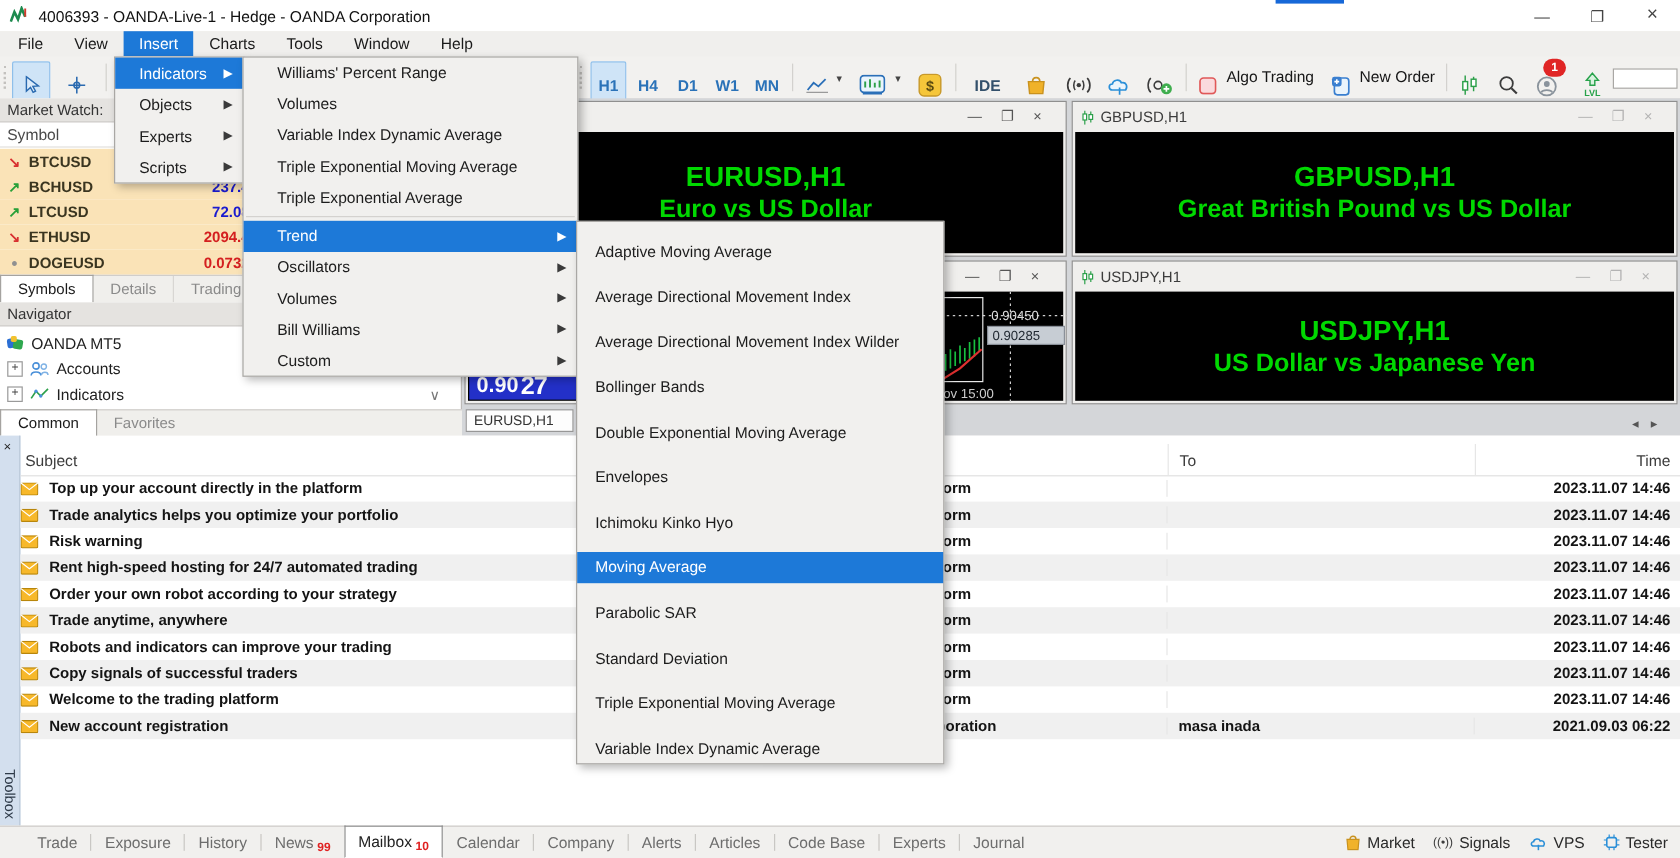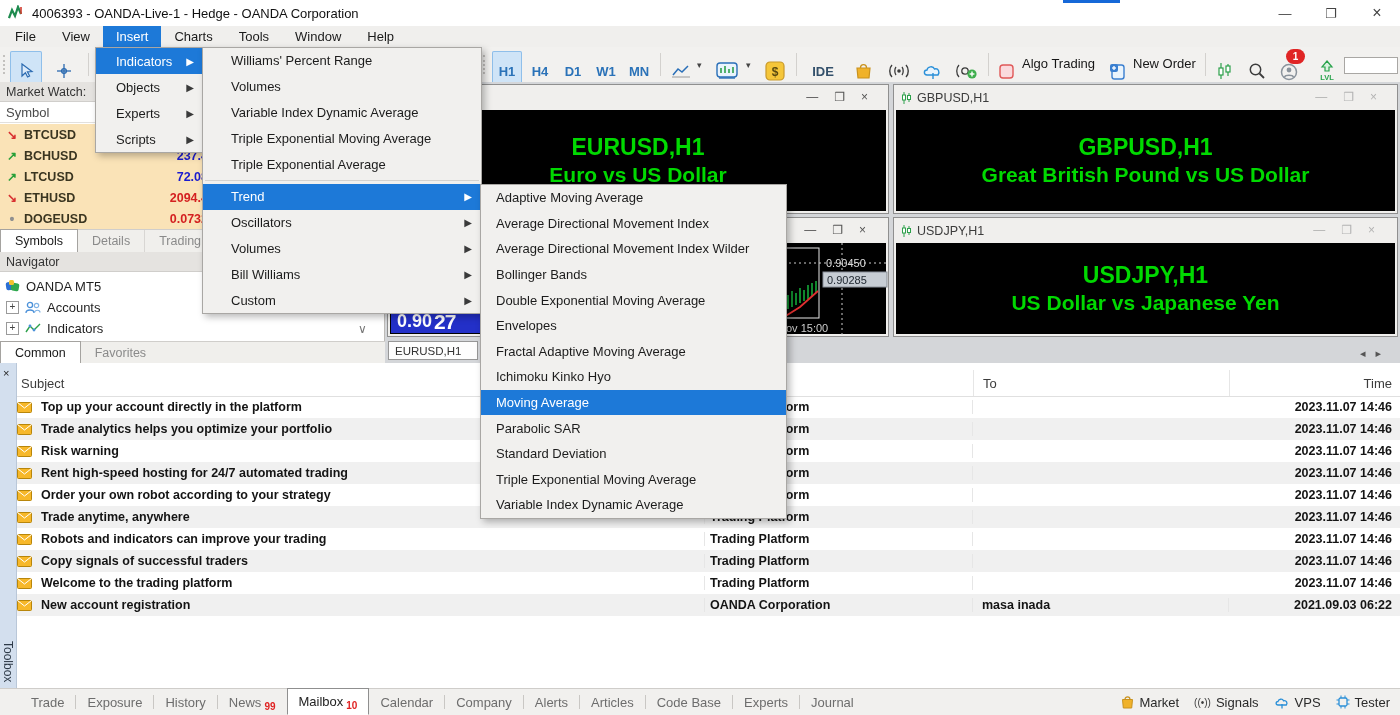--- a/index.html
+++ b/index.html
@@ -93,21 +93,21 @@
   .mi{position:relative;display:flex;align-items:center;color:#1c1c1c;font-size:13px;}
   .mi .arr{position:absolute;right:9px;font-size:10px;color:#3a3a3a;}
   .mi.active{background:#1d79d8;color:#fff;}
   .mi.active .arr{color:#fff;}
   .msep{height:1px;background:#d4d2cf;margin:3px 2px;}
   #menu-insert{left:95px;top:47px;width:107px;z-index:51;}
   #menu-insert .mi{height:26px;padding-left:20px;}
   #menu-indicators{left:202px;top:47px;width:278px;z-index:52;}
   #menu-indicators .mi{height:25.8px;padding-left:28px;}
   #menu-trend{left:480px;top:184px;width:305px;z-index:53;}
-  #menu-trend .mi{height:25.6px;padding-left:15px;}
+  #menu-trend .mi{height:25.6px;padding-left:15px;margin-top:12px;}
   
   .minichart{position:absolute;left:394px;top:0px;}
 </style>
 </head>
 <body>
 
 <div id="app">
 
   <div id="titlebar">
     <svg class="tlogo" width="17" height="16" viewBox="0 0 17 16">
@@ -729,23 +729,20 @@
     <div class="mi">
         <span>Bollinger Bands</span>
       </div>
     <div class="mi">
         <span>Double Exponential Moving Average</span>
       </div>
     <div class="mi">
         <span>Envelopes</span>
       </div>
     <div class="mi">
-        <span>Fractal Adaptive Moving Average</span>
-      </div>
-    <div class="mi">
         <span>Ichimoku Kinko Hyo</span>
       </div>
     <div class="mi active">
         <span>Moving Average</span>
       </div>
     <div class="mi">
         <span>Parabolic SAR</span>
       </div>
     <div class="mi">
         <span>Standard Deviation</span>

